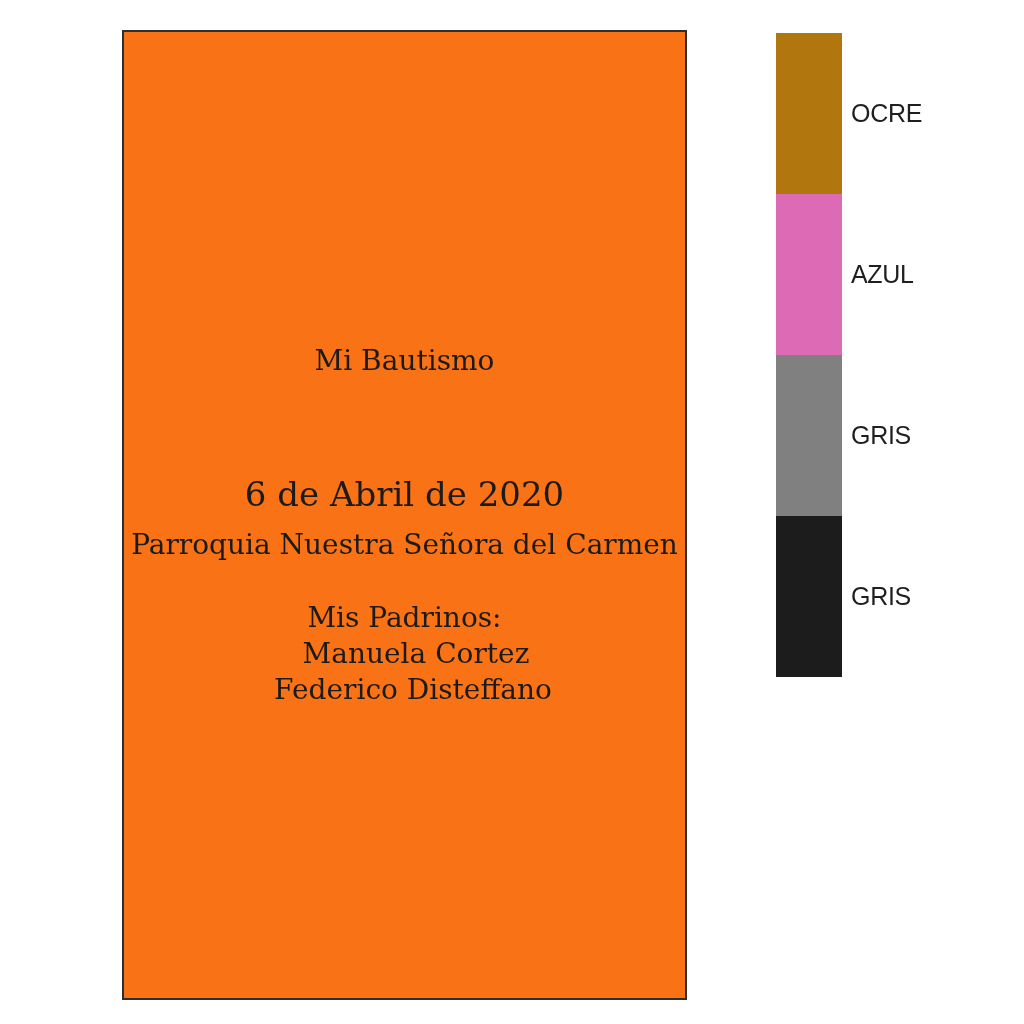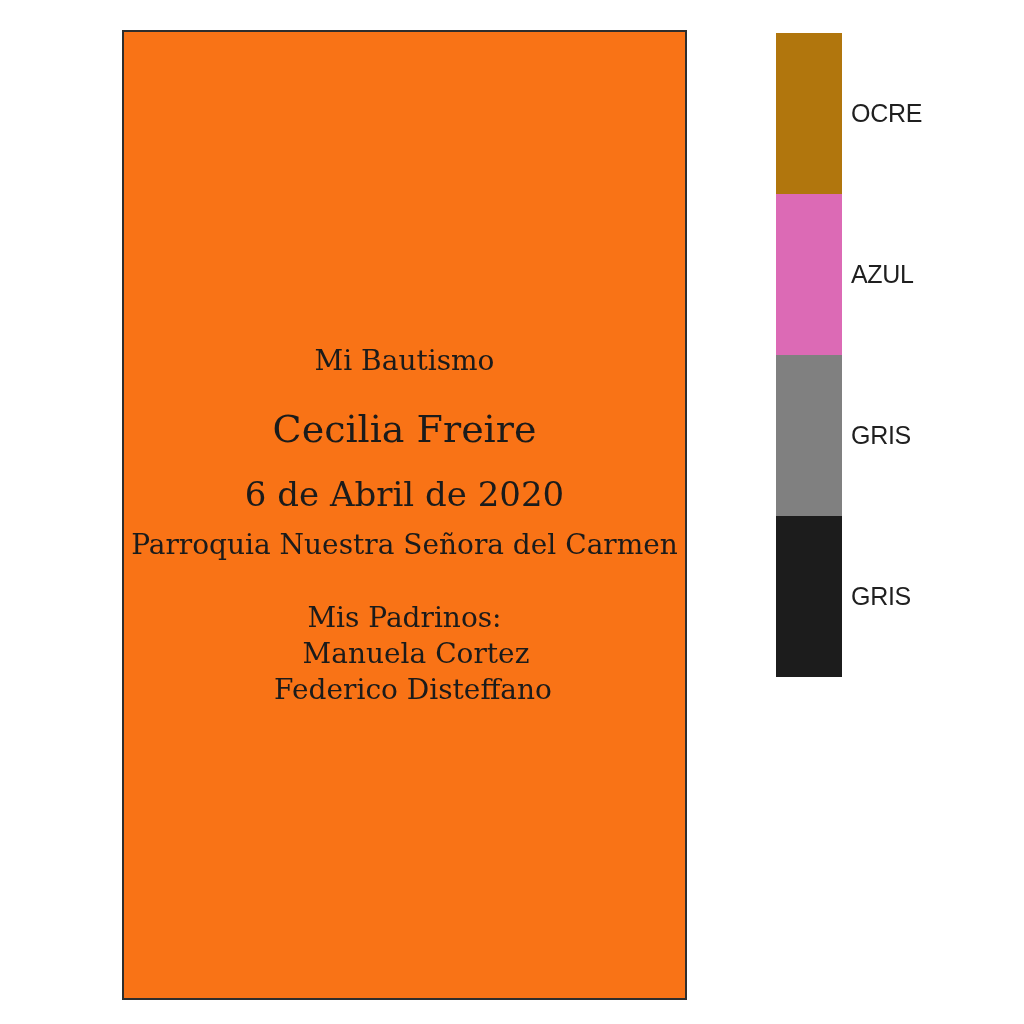--- a/index.html
+++ b/index.html
@@ -73,21 +73,20 @@
     white-space: nowrap;
   }
 </style>
 </head>
 <body>
 
 <div class="stage">
 
   <div class="card">
     <div class="line line-title">Mi Bautismo</div>
-    <div class="line line-name">Cecilia Freire</div>
     <div class="line line-date">6 de Abril de 2020</div>
     <div class="line line-godheading">Mis Padrinos:</div>
     <div class="line line-venue">Parroquia Nuestra Señora del Carmen</div>
     <div class="line line-god1">Manuela Cortez</div>
     <div class="line line-god2">Federico Disteffano</div>
   </div>
 
   <div class="palette">
 
     <div class="swatch-row">

